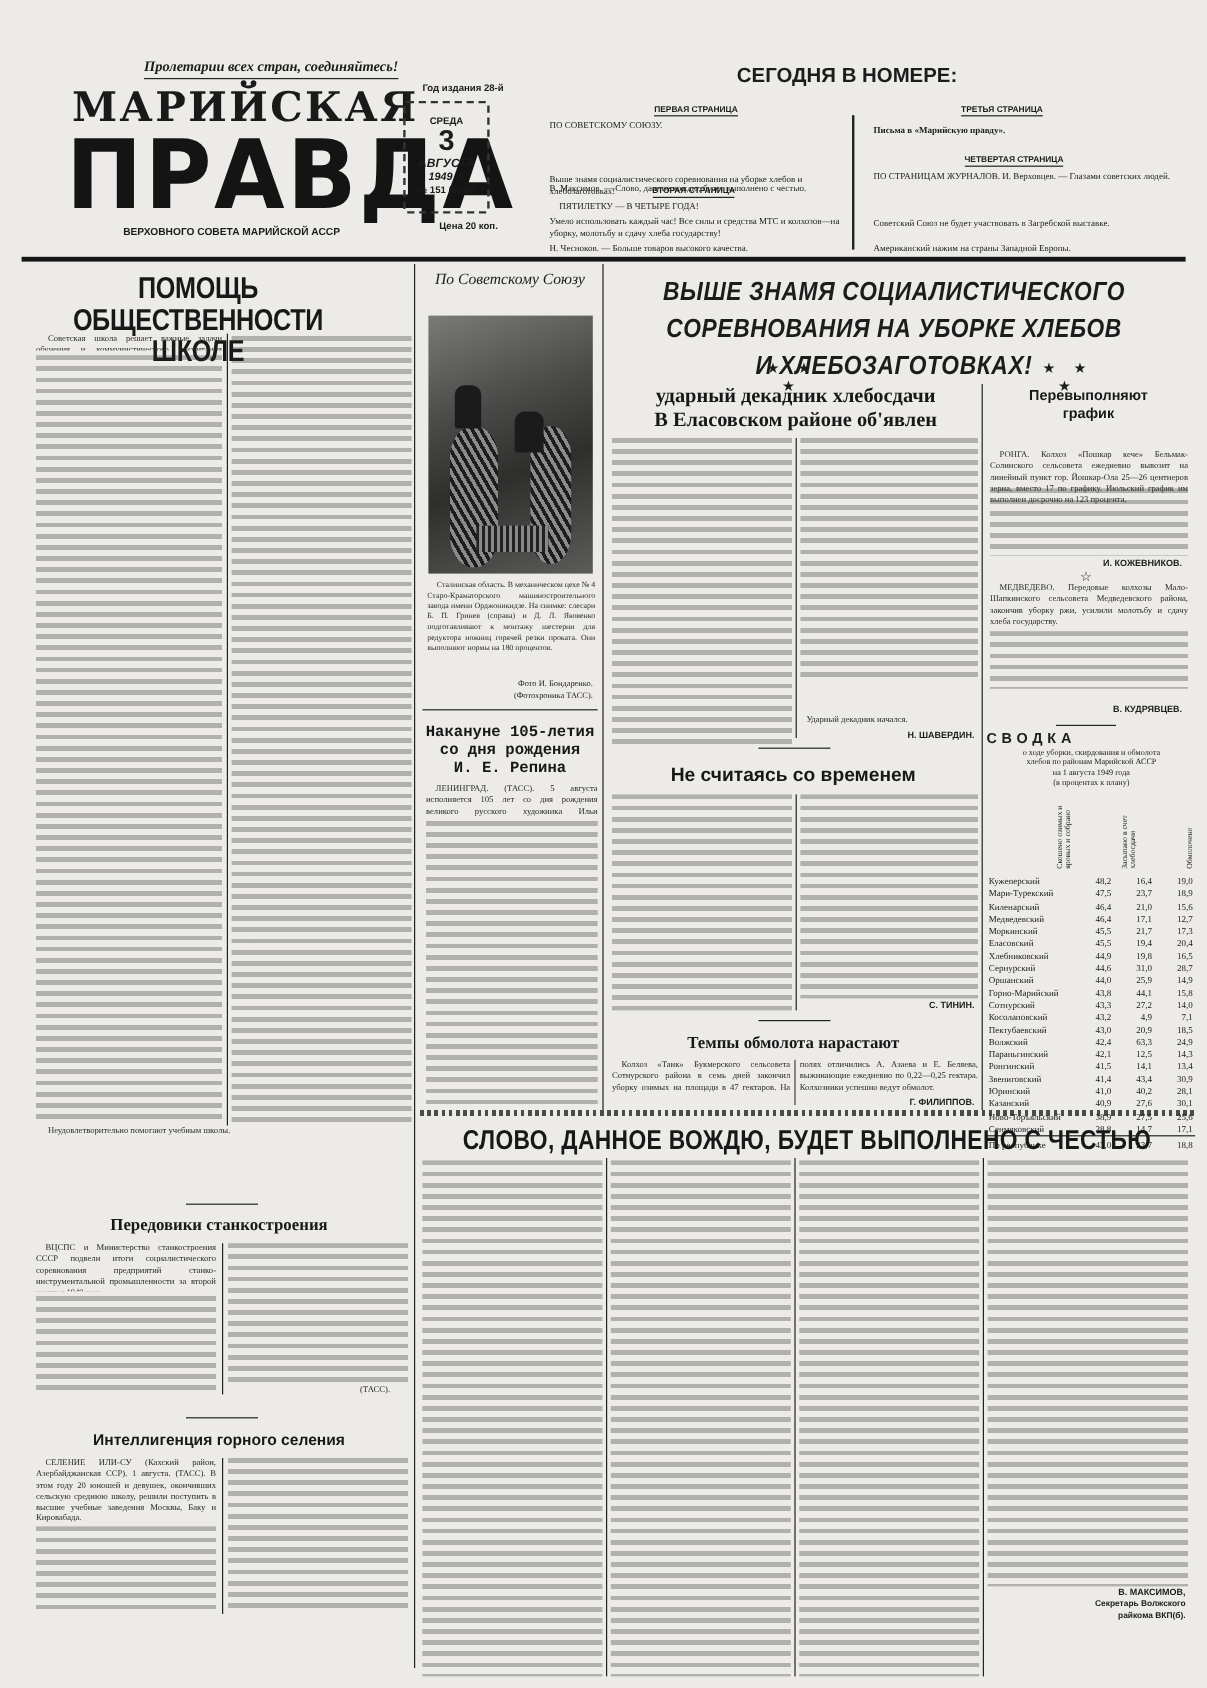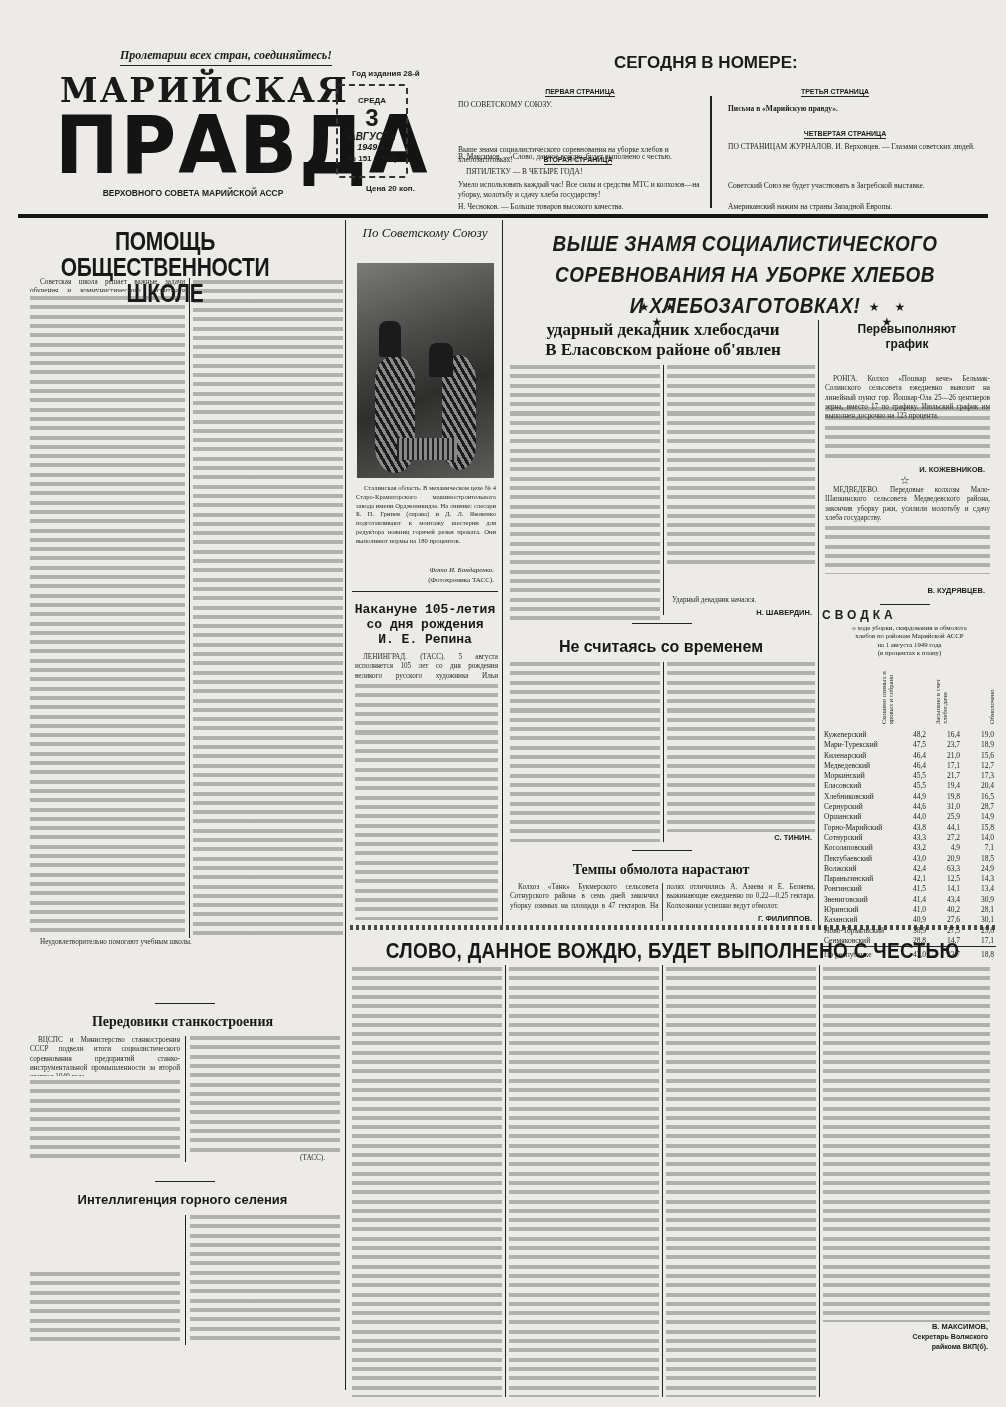--- a/index.html
+++ b/index.html
@@ -101,21 +101,21 @@
 
   <div class="abs" style="left:350px;top:225px;width:150px;text-align:center;font-style:italic;font-size:13px;line-height:15px;">По Советскому Союзу</div>
   <div class="abs photo" style="left:357px;top:263px;width:137px;height:215px;">
     <div class="gear" style="left:18px;top:92px;width:40px;height:118px;"></div>
     <div class="gear" style="left:85px;top:92px;width:34px;height:115px;"></div>
     <div class="abs" style="left:40px;top:175px;width:60px;height:22px;background:repeating-linear-gradient(90deg,#222 0 2px,#888 2px 5px);"></div>
     <div class="abs" style="left:22px;top:58px;width:22px;height:36px;background:#1b1b1b;border-radius:8px 8px 2px 2px;"></div>
     <div class="abs" style="left:72px;top:80px;width:24px;height:34px;background:#1b1b1b;border-radius:8px 8px 2px 2px;"></div>
   </div>
   <div class="abs body-text" style="left:356px;top:484px;width:140px;height:75px;text-indent:8px;font-size:6.6px;line-height:8.8px;">Сталинская область. В механическом цехе № 4 Старо-Краматорского машиностроительного завода имени Орджоникидзе. На снимке: слесари Б. П. Гринев (справа) и Д. Л. Яковенко подготавливают к монтажу шестерни для редуктора ножниц горячей резки проката. Они выполняют нормы на 180 процентов.</div>
-  <div class="abs signature" style="left:356px;top:566px;width:138px;font-weight:normal;font-family:'Liberation Serif',serif;font-size:7px;font-style:italic;">Фото И. Бондаренко.</div>
+  <div class="abs signature" style="left:356px;top:566px;width:138px;font-weight:normal;font-family:'Liberation Serif',serif;font-size:7px;">Фото И. Бондаренко.</div>
   <div class="abs signature" style="left:356px;top:576px;width:138px;font-weight:normal;font-family:'Liberation Serif',serif;font-size:7px;">(Фотохроника ТАСС).</div>
   <div class="abs hrule" style="left:352px;top:591px;width:146px;height:1px;"></div>
 
   <div class="abs headline-serif" style="left:350px;top:602px;width:150px;font-family:Liberation Mono, monospace;font-size:13px;line-height:15px;">
     <div>Накануне 105-летия</div>
     <div>со дня рождения</div>
     <div>И. Е. Репина</div>
   </div>
   <div class="abs body-text" style="left:355px;top:653px;width:143px;height:28px;text-indent:8px;">ЛЕНИНГРАД. (ТАСС). 5 августа исполняется 105 лет со дня рождения великого русского художника Ильи Ефимовича Репина.</div>
   <div class="abs filler" style="left:355px;top:684px;width:143px;height:236px;"></div>
@@ -332,16 +332,17 @@
   <div class="abs hrule" style="left:155px;top:1003px;width:60px;height:1px;"></div>
   <div class="abs headline-serif" style="left:25px;top:1014px;width:315px;font-size:14px;">Передовики станкостроения</div>
   <div class="abs body-text" style="left:30px;top:1036px;width:150px;height:40px;text-indent:8px;">ВЦСПС и Министерство станкостроения СССР подвели итоги социалистического соревнования предприятий станко-инструментальной промышленности за второй квартал 1949 года.</div>
   <div class="abs filler" style="left:30px;top:1080px;width:150px;height:82px;"></div>
   <div class="abs vrule" style="left:185px;top:1036px;height:126px;width:1px;"></div>
   <div class="abs filler" style="left:190px;top:1036px;width:150px;height:118px;"></div>
   <div class="abs body-text" style="left:300px;top:1154px;width:40px;height:10px;">(ТАСС).</div>
 
   <div class="abs hrule" style="left:155px;top:1181px;width:60px;height:1px;"></div>
   <div class="abs headline-sans" style="left:25px;top:1192px;width:315px;font-size:13px;">Интеллигенция горного селения</div>
+  <div class="abs body-text" style="left:30px;top:1215px;width:150px;height:55px;text-indent:8px;">СЕЛЕНИЕ ИЛИ-СУ (Кахский район, Азербайджанская ССР). 1 августа. (ТАСС). В этом году 20 юношей и девушек, окончивших сельскую среднюю школу, решили поступить в высшие учебные заведения Москвы, Баку и Кировабада.</div>
   <div class="abs filler" style="left:30px;top:1272px;width:150px;height:70px;"></div>
   <div class="abs vrule" style="left:185px;top:1215px;height:130px;width:1px;"></div>
   <div class="abs filler" style="left:190px;top:1215px;width:150px;height:130px;"></div>
 </div>
 
 </body></html>

